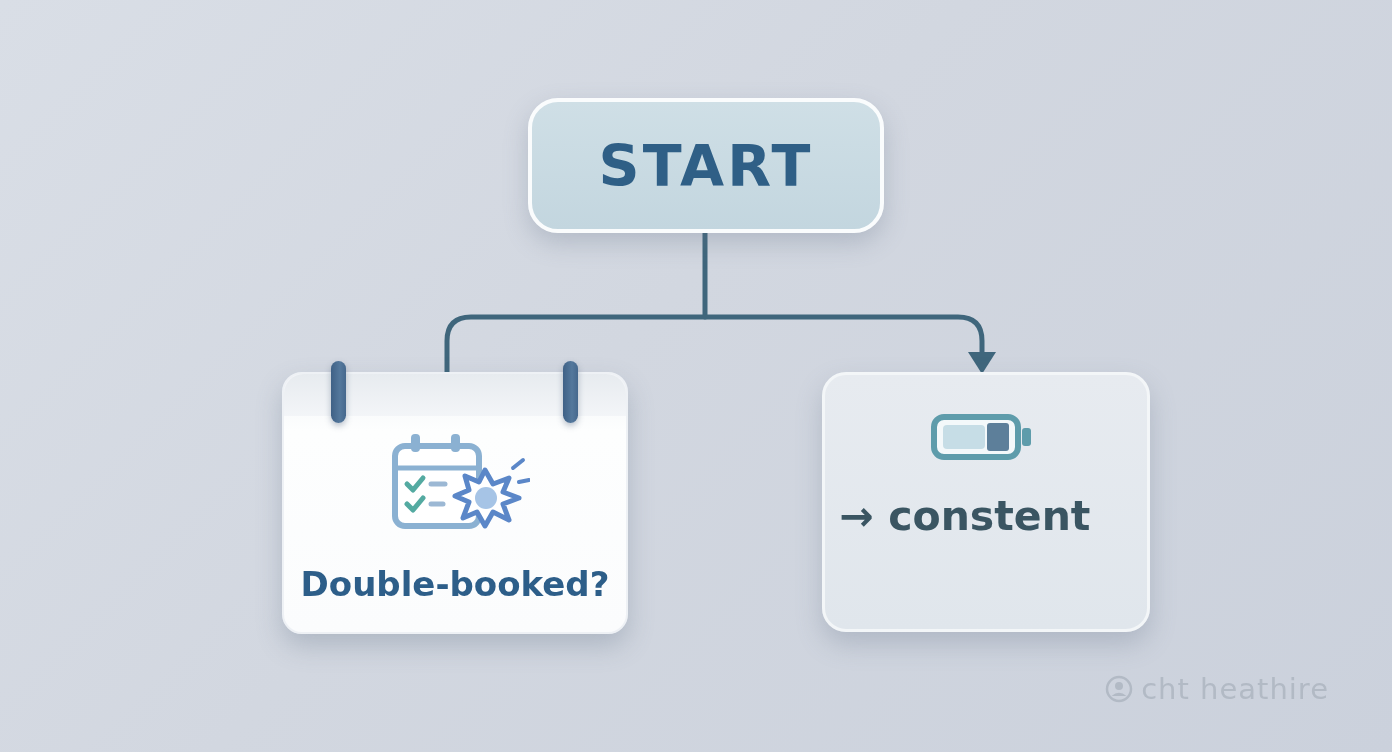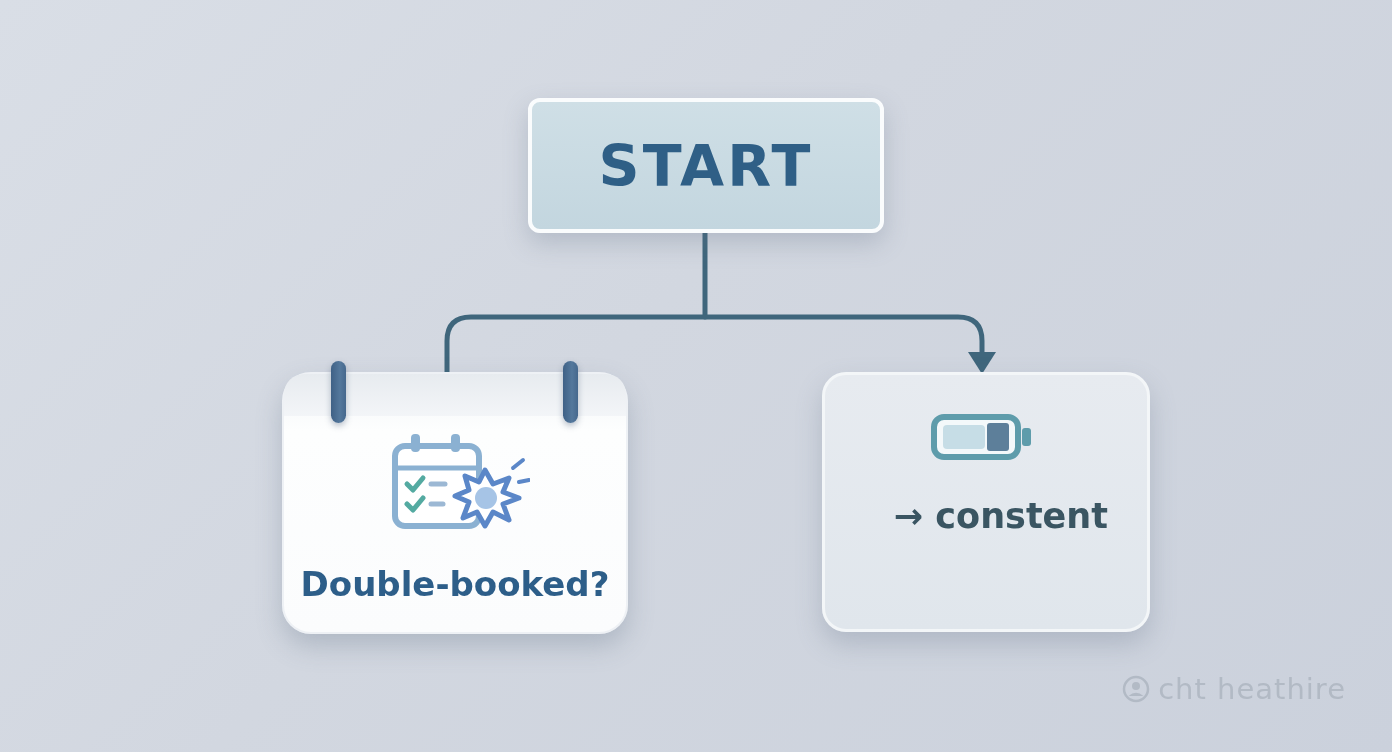--- a/index.html
+++ b/index.html
@@ -22,41 +22,41 @@
     width: 1392px; height: 752px;
     pointer-events: none;
   }
   
   .start-node {
     position: absolute;
     left: 528px; top: 98px;
     width: 356px; height: 135px;
     background: linear-gradient(180deg, #cfdfe6 0%, #c3d6df 100%);
     border: 4px solid #fafcfd;
-    border-radius: 12px;
+    border-radius: 30px;
     box-shadow: 0 10px 24px rgba(96, 112, 134, 0.28);
     display: flex;
     align-items: center;
     justify-content: center;
     box-sizing: border-box;
   }
   .start-node .start-label {
     font-size: 57px;
     font-weight: bold;
     letter-spacing: 3px;
     color: #2f5f86;
   }
   
   .calendar-card {
     position: absolute;
     left: 282px; top: 372px;
     width: 346px; height: 262px;
     background: linear-gradient(180deg, #f2f4f7 0%, #fdfefe 22%, #fbfcfd 100%);
     border: 2px solid #eef1f5;
-    border-radius: 29px;
+    border-radius: 20px;
     box-shadow: 0 12px 26px rgba(96, 112, 134, 0.30);
     box-sizing: border-box;
   }
   .calendar-card .card-topband {
     position: absolute;
     left: 0; top: 0;
     width: 100%; height: 42px;
     background: linear-gradient(180deg, #e7ebef 0%, #f3f5f8 100%);
     border-radius: 20px 20px 0 0;
   }
@@ -96,30 +96,30 @@
   }
   .battery-icon-wrap {
     position: absolute;
     left: 930px; top: 410px;
     width: 104px; height: 54px;
   }
   .battery-text {
     position: absolute;
     left: 822px; top: 488px;
     width: 286px;
-    text-align: right;
-    font-size: 35px;
+    text-align: center;
+    font-size: 41px;
     font-weight: bold;
     color: #3a5562;
     line-height: 56px;
   }
   
   .watermark {
     position: absolute;
-    right: 46px; top: 672px;
+    right: 63px; top: 672px;
     display: flex;
     align-items: center;
     gap: 8px;
     opacity: 0.75;
   }
   .watermark .wm-icon {
     width: 28px; height: 28px;
   }
   .watermark .wm-text {
     font-size: 29px;

